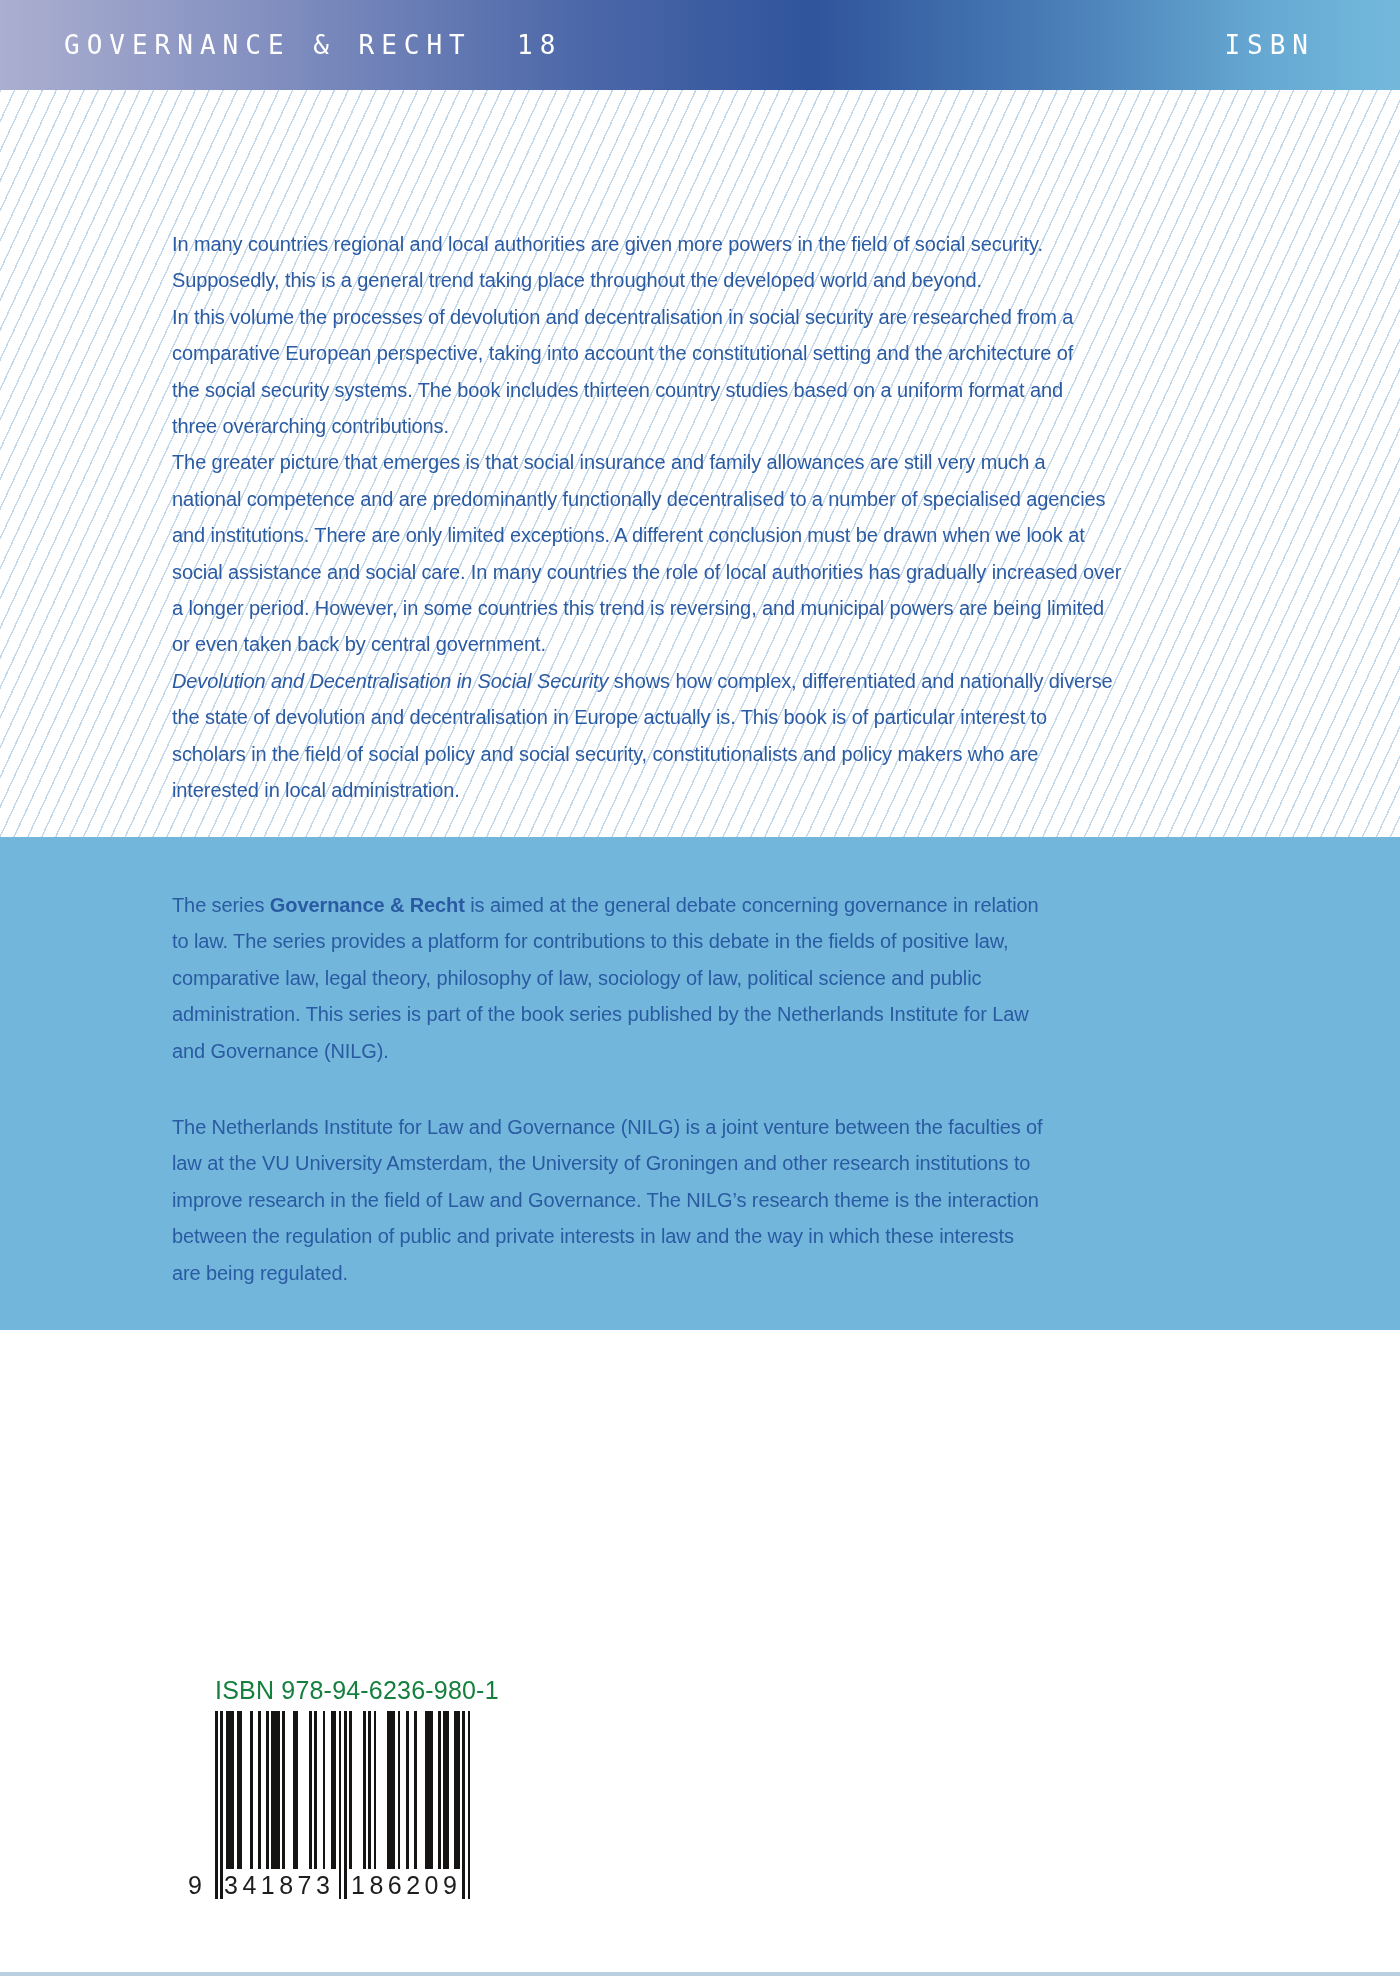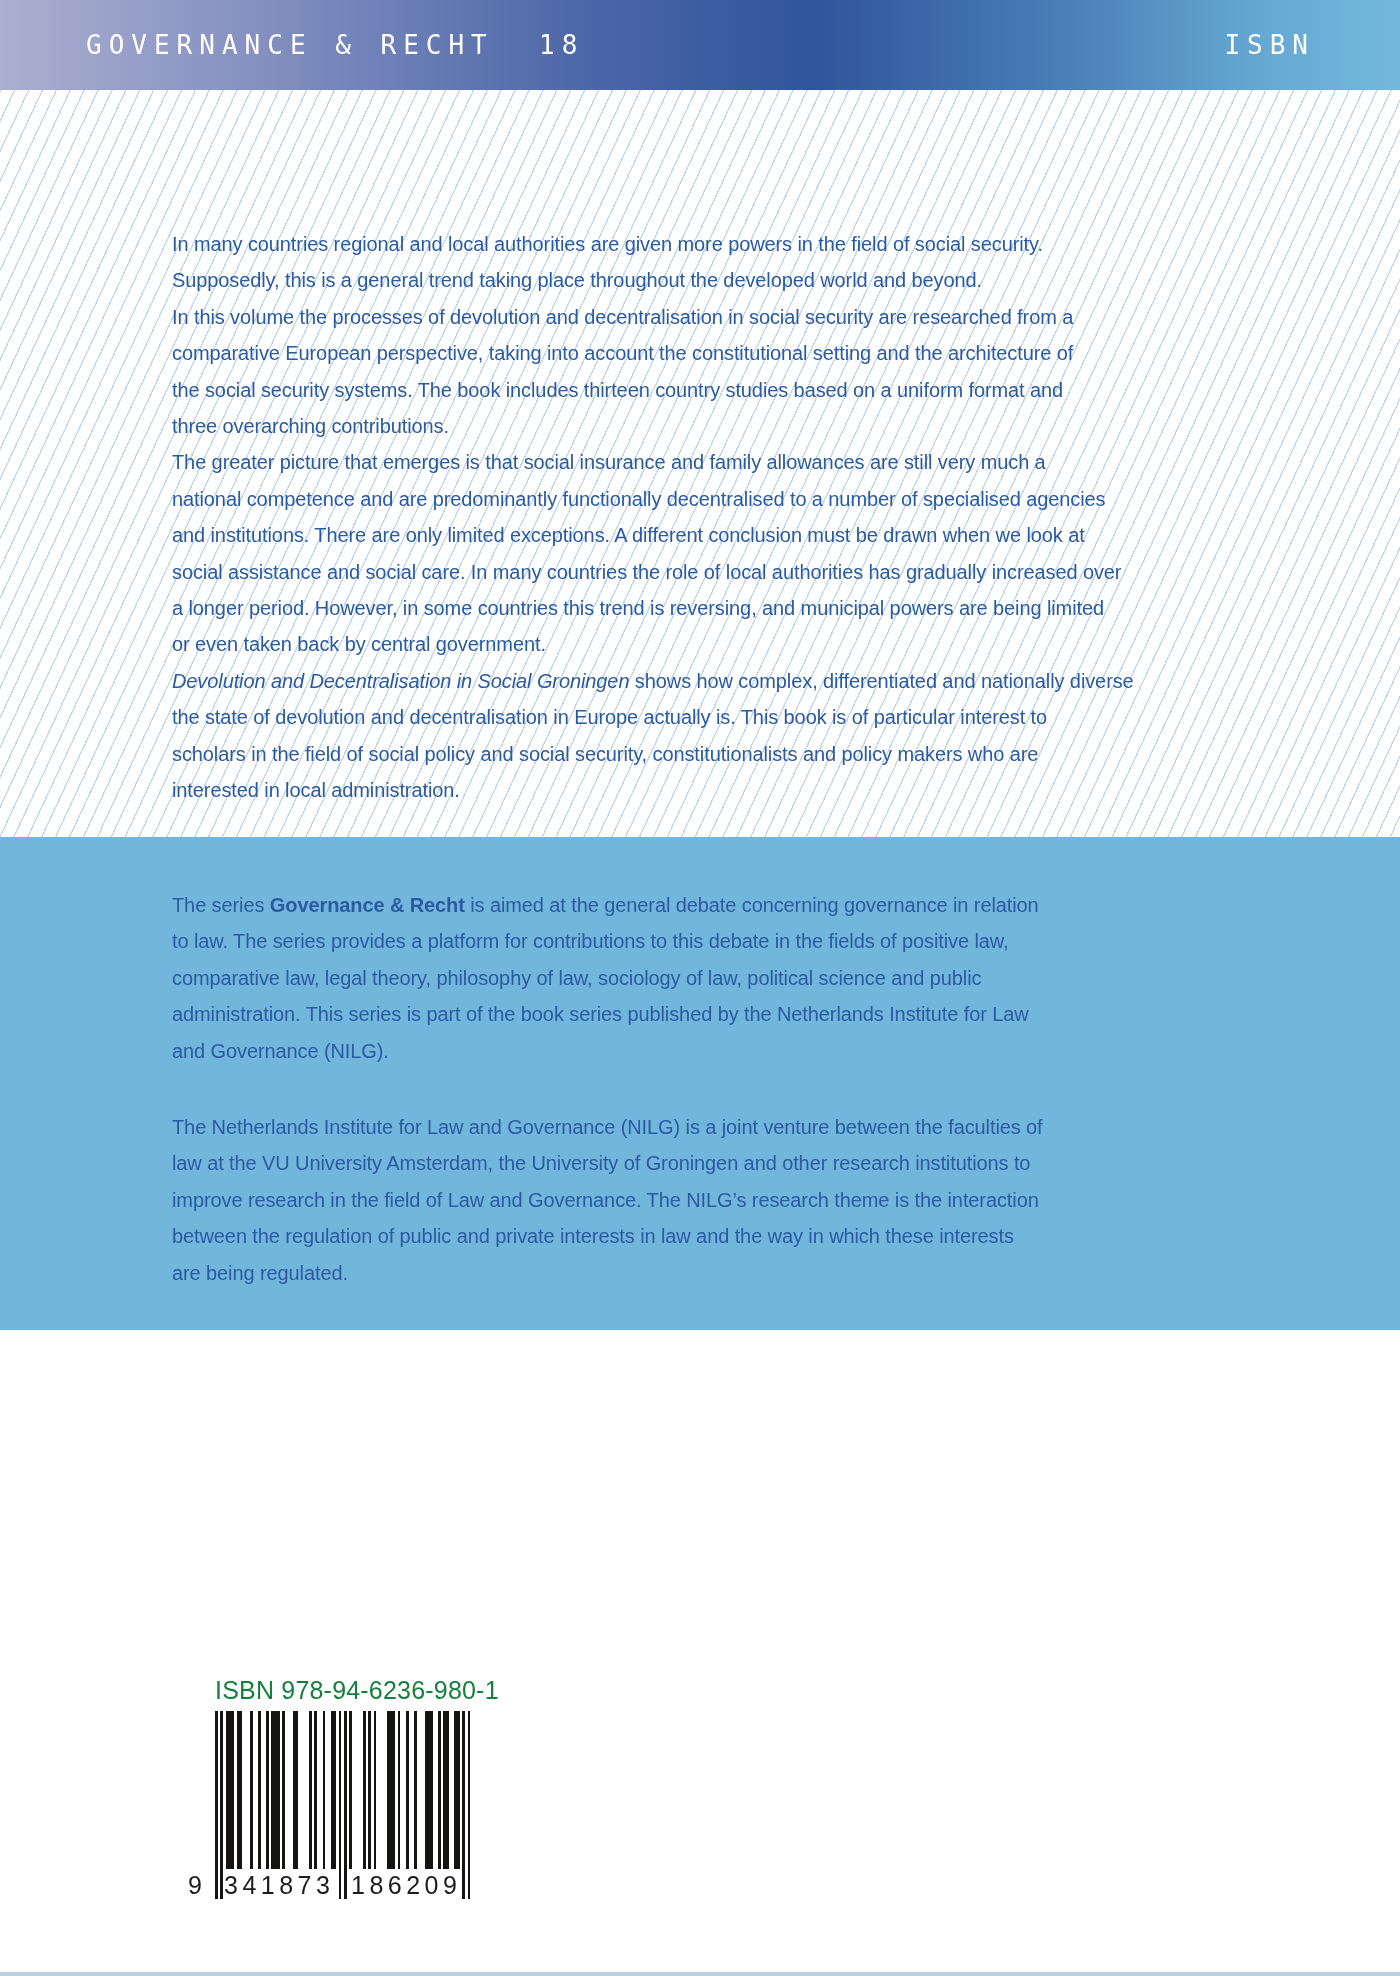--- a/index.html
+++ b/index.html
@@ -10,21 +10,21 @@
     background:#ffffff;
     font-family:"Liberation Sans", sans-serif;
     overflow:hidden;
   }
 
   
   .header{
     height:90px;
     box-sizing:border-box;
     display:flex;align-items:center;justify-content:space-between;
-    padding:0 85px 0 86px;
+    padding:0 85px 0 64px;
     background:linear-gradient(90deg,
       #abafd0 0%, #8591c1 18%, #4b67a8 42%, #30549c 58%,
       #4a7fb7 76%, #65a8d2 90%, #74b9dc 100%);
   }
   .header-text{
     color:#ffffff;
     font-family:"DejaVu Sans Mono", monospace;
     font-size:26px;
     letter-spacing:7px;
     white-space:pre;
@@ -114,21 +114,21 @@
 In this volume the processes of devolution and decentralisation in social security are researched from a
 comparative European perspective, taking into account the constitutional setting and the architecture of
 the social security systems. The book includes thirteen country studies based on a uniform format and
 three overarching contributions.
 The greater picture that emerges is that social insurance and family allowances are still very much a
 national competence and are predominantly functionally decentralised to a number of specialised agencies
 and institutions. There are only limited exceptions. A different conclusion must be drawn when we look at
 social assistance and social care. In many countries the role of local authorities has gradually increased over
 a longer period. However, in some countries this trend is reversing, and municipal powers are being limited
 or even taken back by central government.
-</span><span class="italic">Devolution and Decentralisation in Social Groningen</span><span> shows how complex, differentiated and nationally diverse
+</span><span class="italic">Devolution and Decentralisation in Social Security</span><span> shows how complex, differentiated and nationally diverse
 the state of devolution and decentralisation in Europe actually is. This book is of particular interest to
 scholars in the field of social policy and social security, constitutionalists and policy makers who are
 interested in local administration.</span></p>
   </div>
 
   <div class="band">
     <p class="body-text"><span>The series </span><span class="bold">Governance &amp; Recht</span><span> is aimed at the general debate concerning governance in relation
 to law. The series provides a platform for contributions to this debate in the fields of positive law,
 comparative law, legal theory, philosophy of law, sociology of law, political science and public
 administration. This series is part of the book series published by the Netherlands Institute for Law

